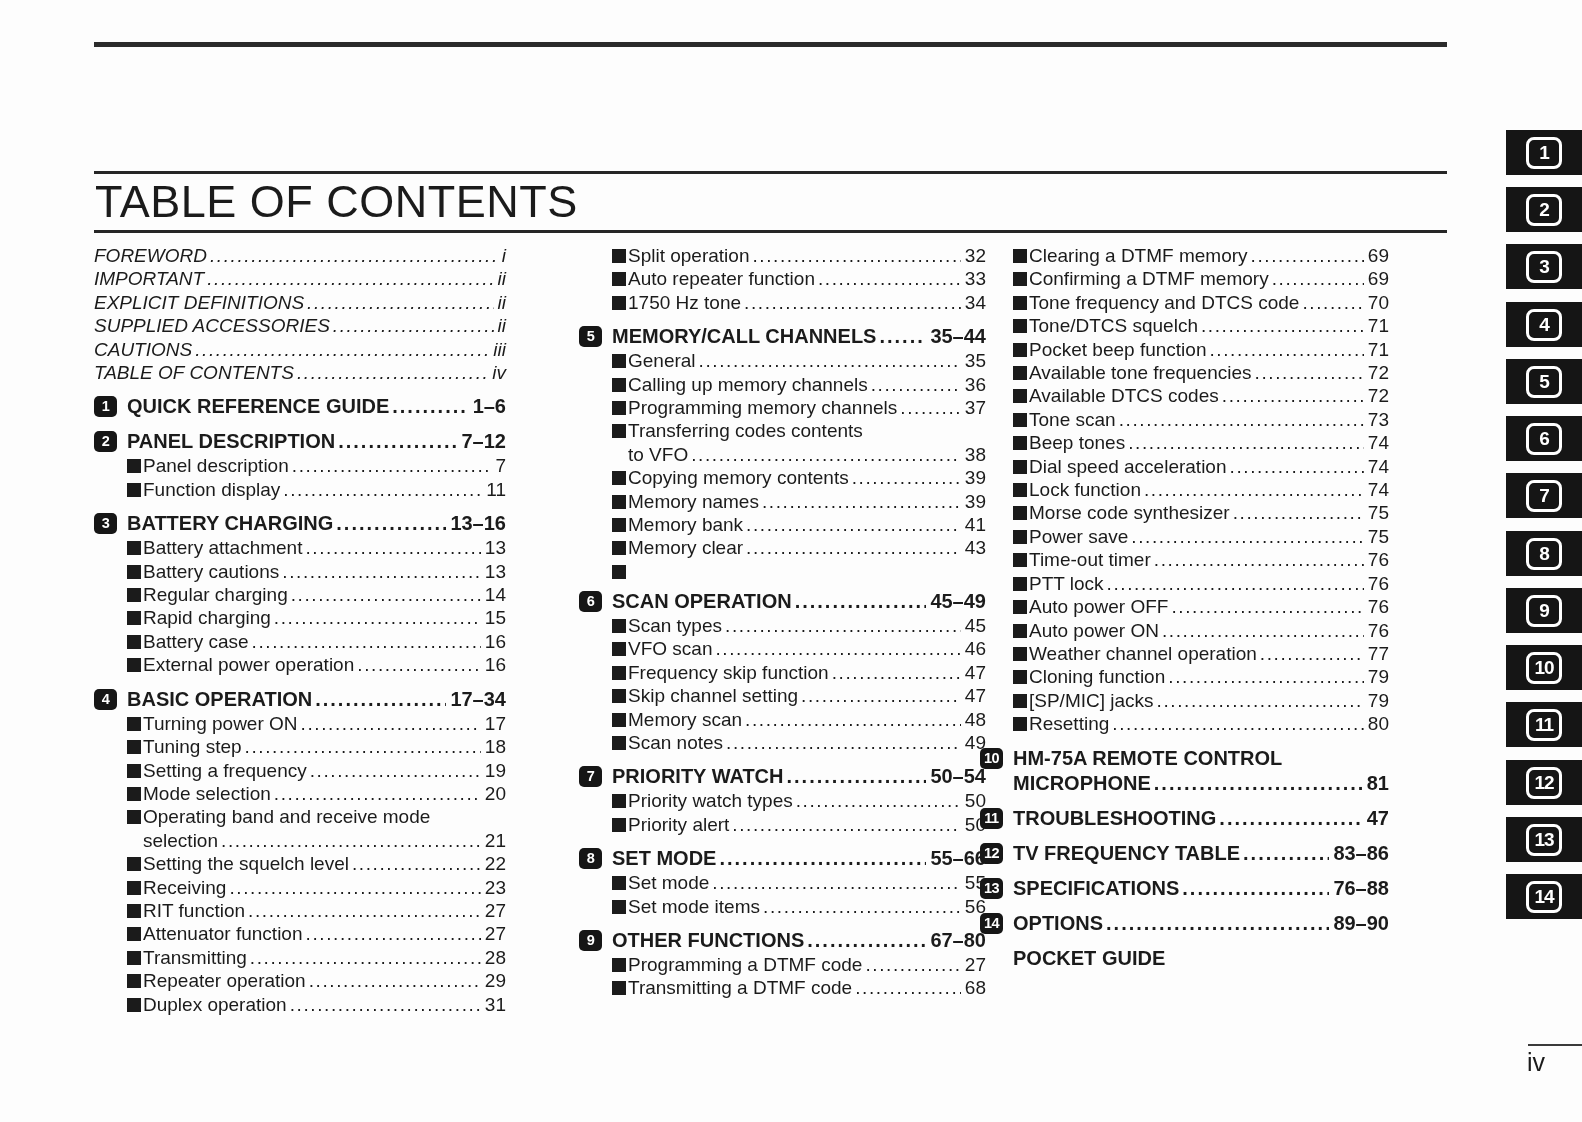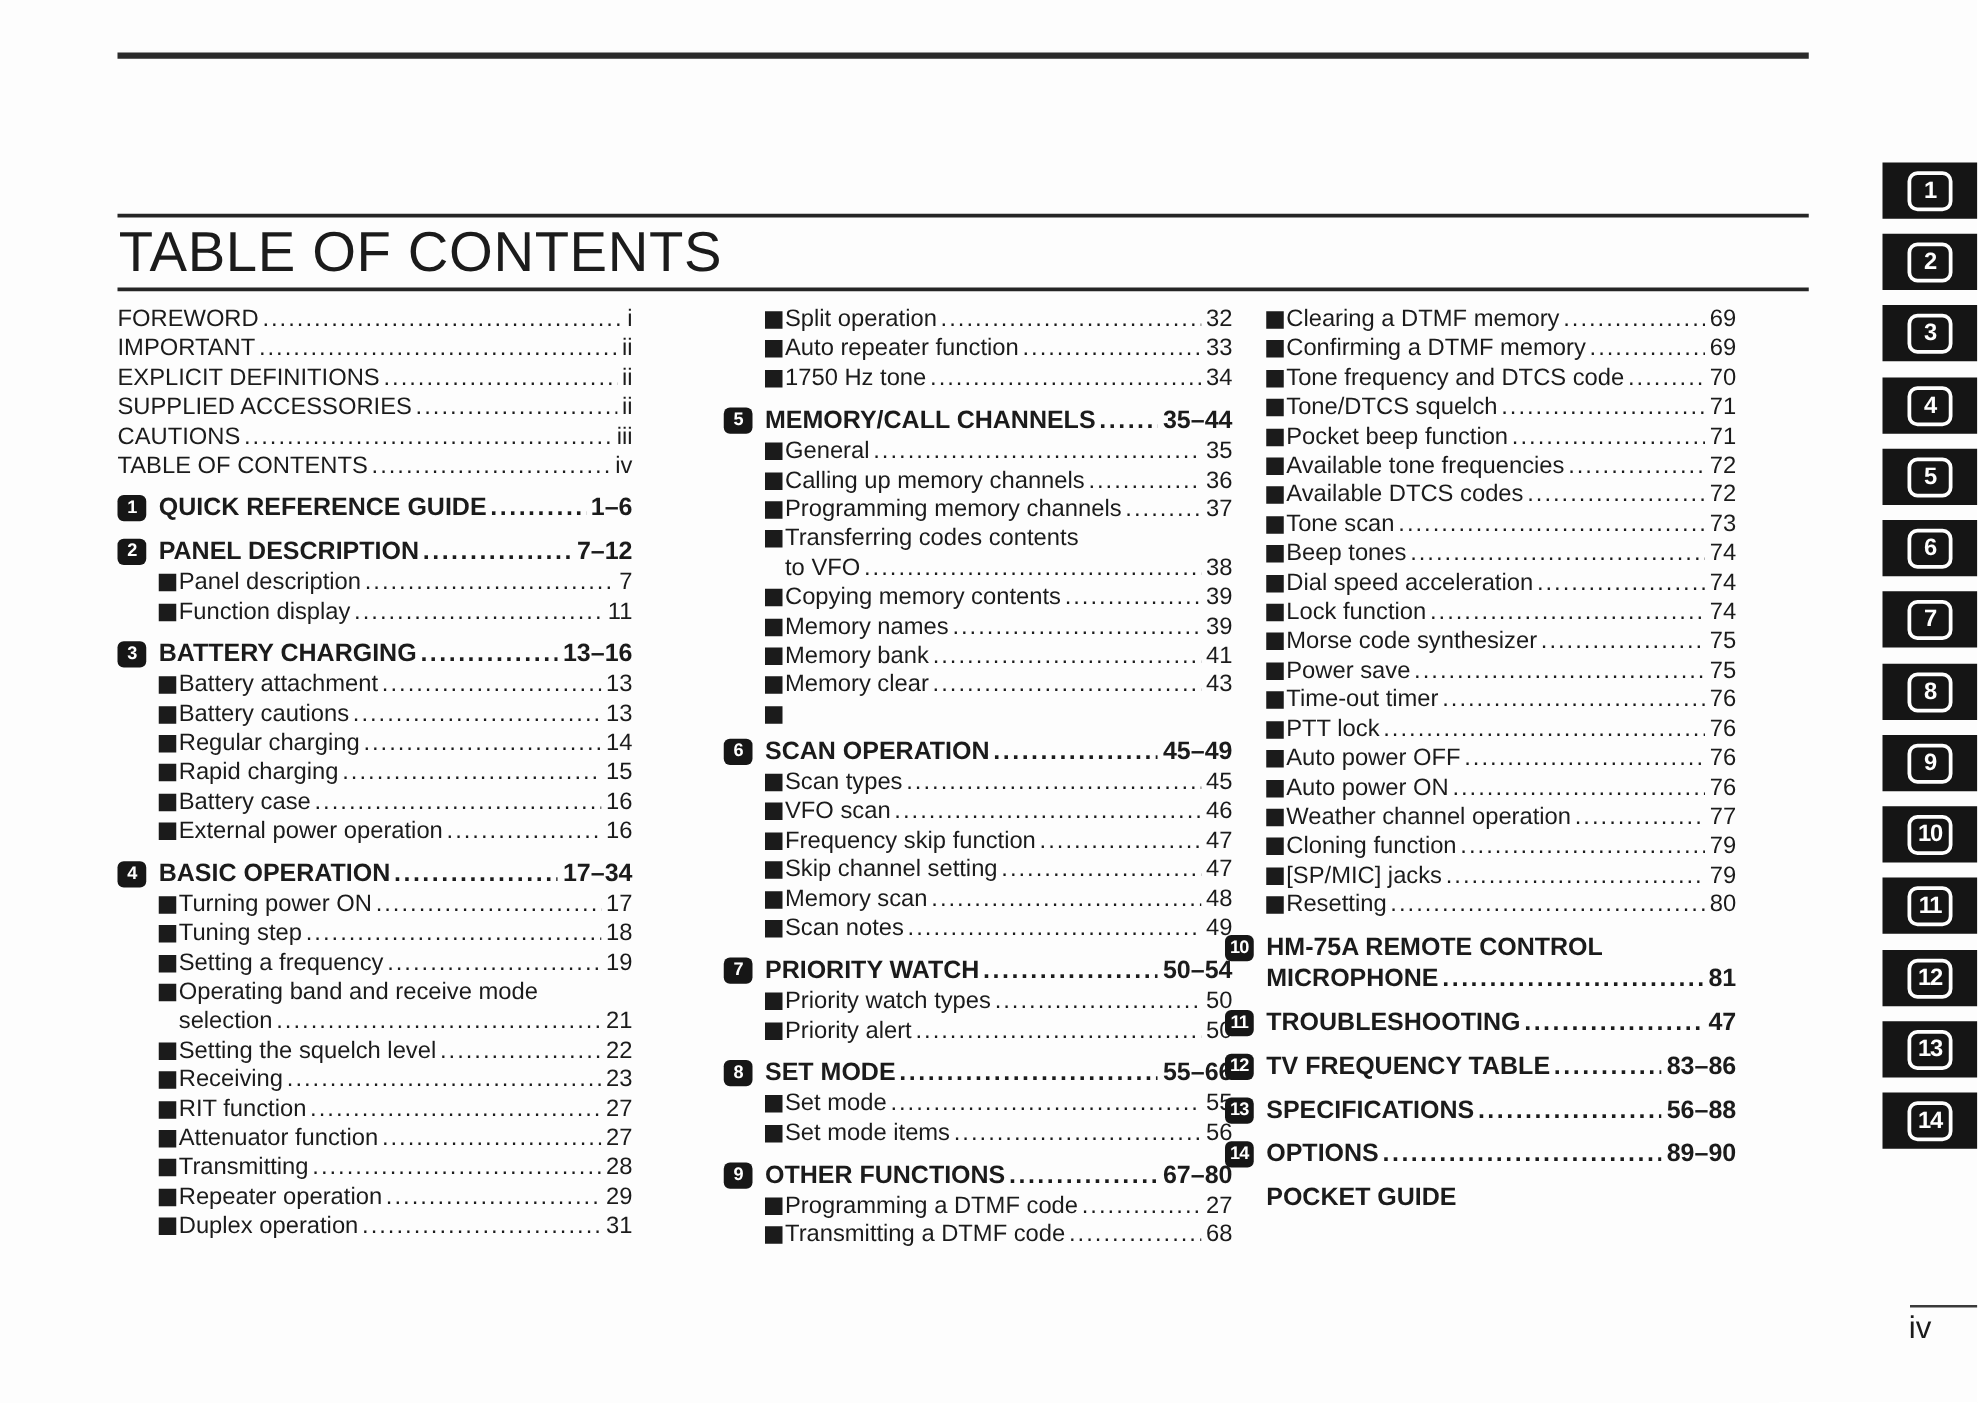--- a/index.html
+++ b/index.html
@@ -23,21 +23,21 @@
 
   .line { display:flex; align-items:baseline; min-width:0; }
   .lbl { white-space:nowrap; }
   .dots { flex:1; min-width:0; overflow:hidden; white-space:nowrap; margin:0 3px; }
   .dots::before {
     content:"........................................................................................................................";
     letter-spacing:1.6px;
   }
   .pg { white-space:nowrap; padding-left:1px; }
 
-  .plain { display:flex; align-items:center; }
+  .plain { display:flex; align-items:center;font-style:italic; }
 
   .item { display:flex; }
   .bullet { flex:none; width:14px; height:14px; background:#1b1b1b; margin:5px 2px 0 0; align-self:flex-start; }
   .item { padding-left:33px; }
   .cont { flex:1; min-width:0; }
 
   .sec { display:flex; margin-top:10px; font-weight:bold; font-size:20px; line-height:25px; }
   .secnum {
     flex:none; min-width:19px; height:21px; padding:0 2px; margin:2px 10px 0 0;
     background:#161616; border-radius:5px; color:#ffffff;
@@ -249,20 +249,30 @@
             <span class="lbl">Setting a frequency</span>
             <span class="dots"></span>
             <span class="pg">19</span>
           </div>
         </div>
       </div>
       <div class="item">
         <span class="bullet"></span>
         <div class="cont">
           <div class="line">
+            <span class="lbl">Mode selection</span>
+            <span class="dots"></span>
+            <span class="pg">20</span>
+          </div>
+        </div>
+      </div>
+      <div class="item">
+        <span class="bullet"></span>
+        <div class="cont">
+          <div class="line">
             <span class="lbl">Operating band and receive mode</span>
           </div>
           <div class="line">
             <span class="lbl">selection</span>
             <span class="dots"></span>
             <span class="pg">21</span>
           </div>
         </div>
       </div>
       <div class="item">
@@ -867,21 +877,21 @@
             <span class="pg">83–86</span>
           </div>
         </div>
       </div>
       <div class="sec">
         <span class="secnum">13</span>
         <div class="cont">
           <div class="line">
             <span class="lbl">SPECIFICATIONS</span>
             <span class="dots"></span>
-            <span class="pg">56–88</span>
+            <span class="pg">76–88</span>
           </div>
         </div>
       </div>
       <div class="sec">
         <span class="secnum">14</span>
         <div class="cont">
           <div class="line">
             <span class="lbl">OPTIONS</span>
             <span class="dots"></span>
             <span class="pg">89–90</span>

